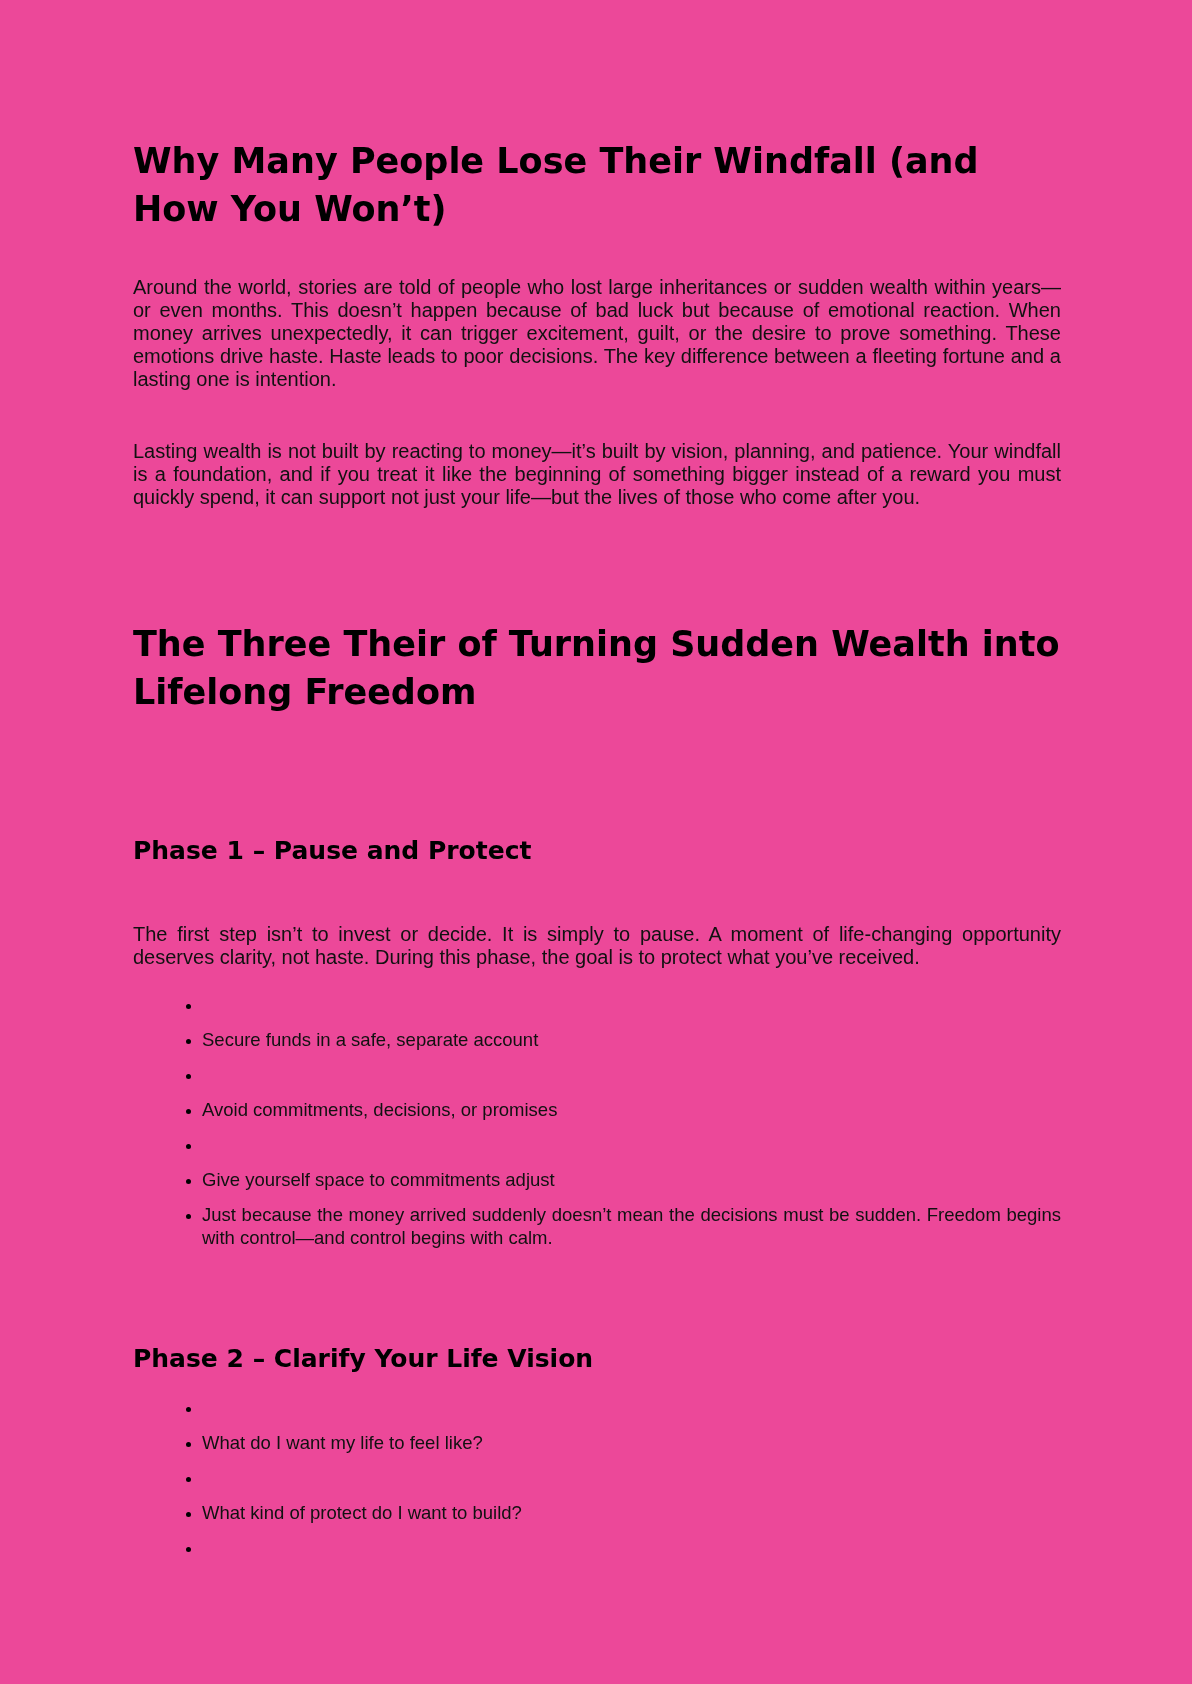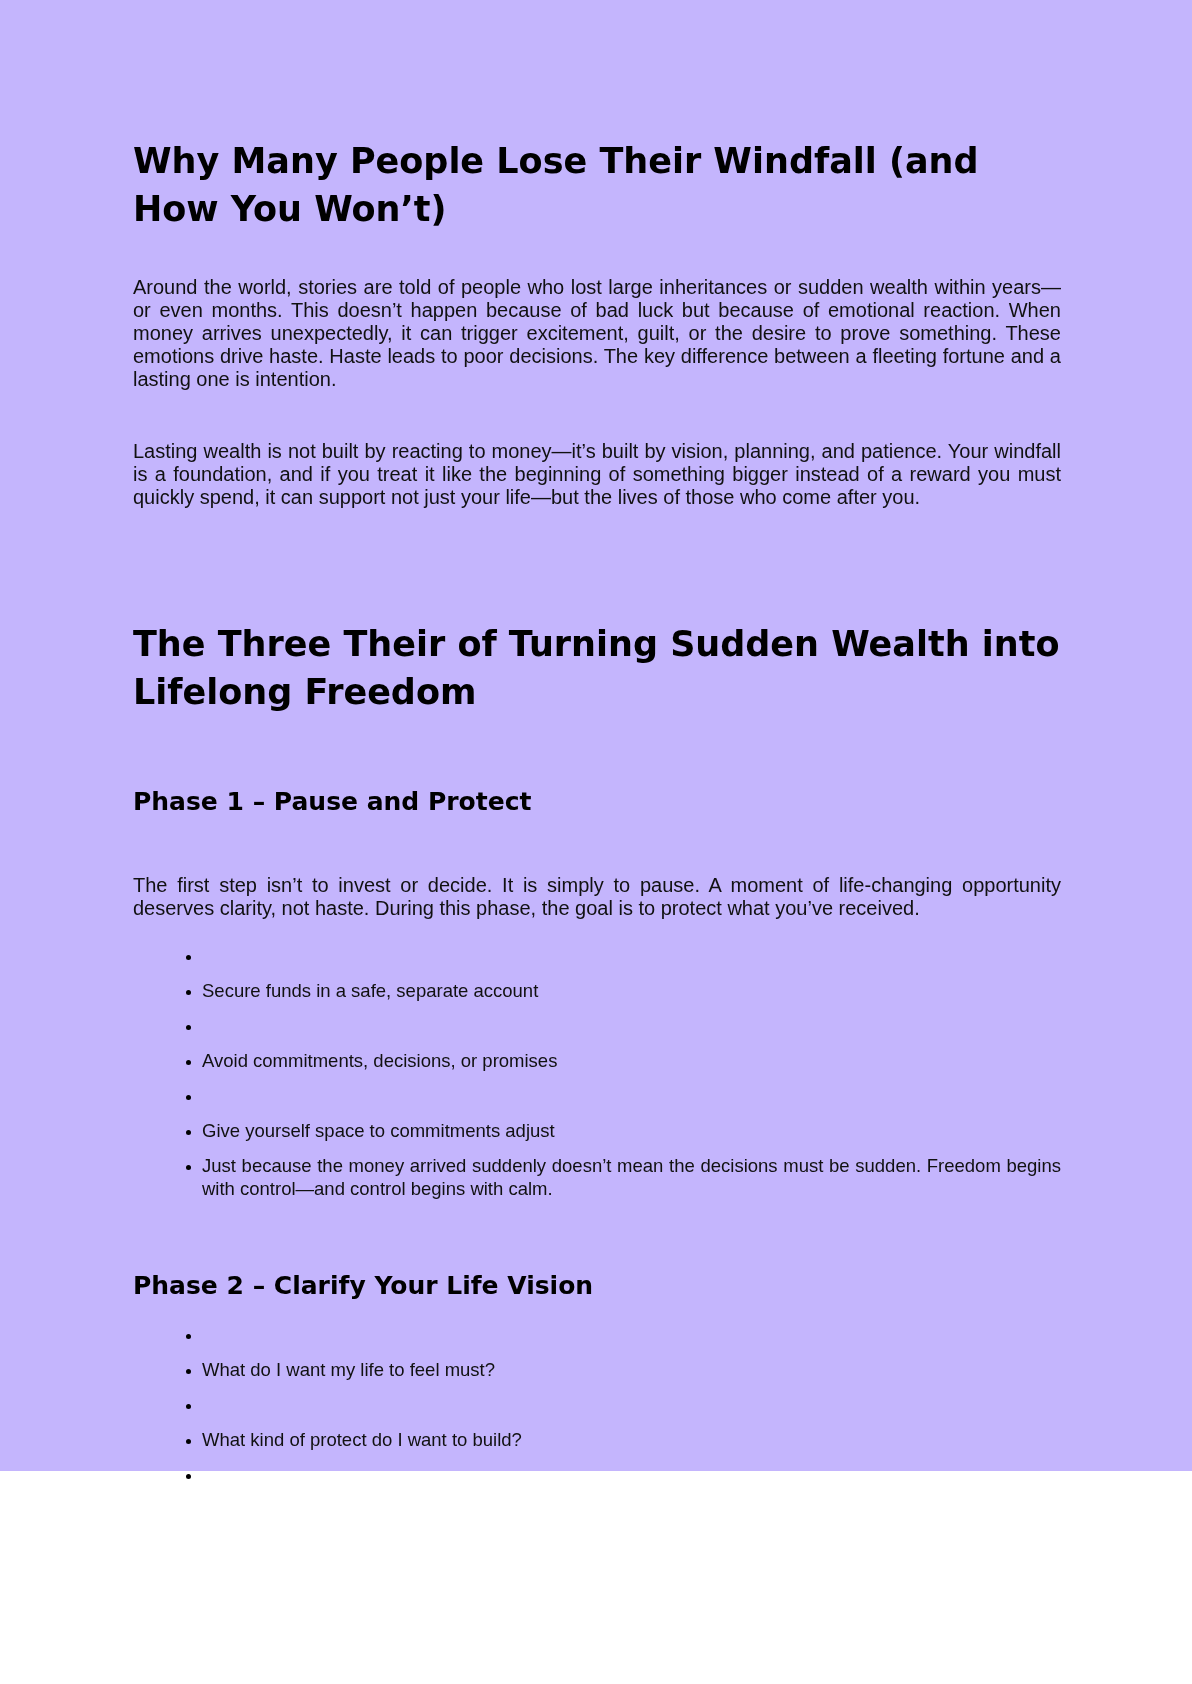--- a/index.html
+++ b/index.html
@@ -8,23 +8,23 @@
     background: #ffffff;
   }
   body {
     width: 1192px;
     height: 1684px;
     overflow: hidden;
   }
   .page {
     box-sizing: border-box;
     width: 1192px;
-    height: 1471px;
+    height: 1684px;
     padding: 137px 131px 0 133px;
-    background: #c4b5fd;
+    background: #ec4899;
     color: #111111;
   }
   h1 {
     font-family: "DejaVu Sans", sans-serif;
     font-weight: bold;
     font-size: 35px;
     line-height: 48px;
     color: #000000;
     margin: 0;
   }
@@ -58,24 +58,24 @@
     text-align: justify;
     color: #111111;
   }
   li::marker {
     color: #000000;
     font-size: 15px;
   }
   .mt-intro1   { margin-top: 43px; }
   .mt-intro2   { margin-top: 49px; }
   .mt-bigtitle { margin-top: 111px; }
-  .mt-phase1h  { margin-top: 71px; }
+  .mt-phase1h  { margin-top: 120px; }
   .mt-p1intro  { margin-top: 57px; }
   .mt-list1    { margin-top: 24px; }
-  .mt-phase2h  { margin-top: 71px; }
+  .mt-phase2h  { margin-top: 95px; }
   .mt-p2intro  { margin-top: 60px; }
   .mt-list2    { margin-top: 22px; }
 </style>
 </head>
 <body>
 
 <div class="page">
 
   <h1>Why Many People Lose Their Windfall (and How You Won’t)</h1>
 
@@ -97,19 +97,19 @@
     <li></li>
     <li>Give yourself space to commitments adjust</li>
     <li>Just because the money arrived suddenly doesn’t mean the decisions must be sudden. Freedom begins with control—and control begins with calm.</li>
   </ul>
 
   <h2 class="mt-phase2h">Phase 2 – Clarify Your Life Vision</h2>
 
 
   <ul class="mt-list2">
     <li></li>
-    <li>What do I want my life to feel must?</li>
+    <li>What do I want my life to feel like?</li>
     <li></li>
     <li>What kind of protect do I want to build?</li>
     <li></li>
   </ul>
 
 </div>
 
 </body></html>

